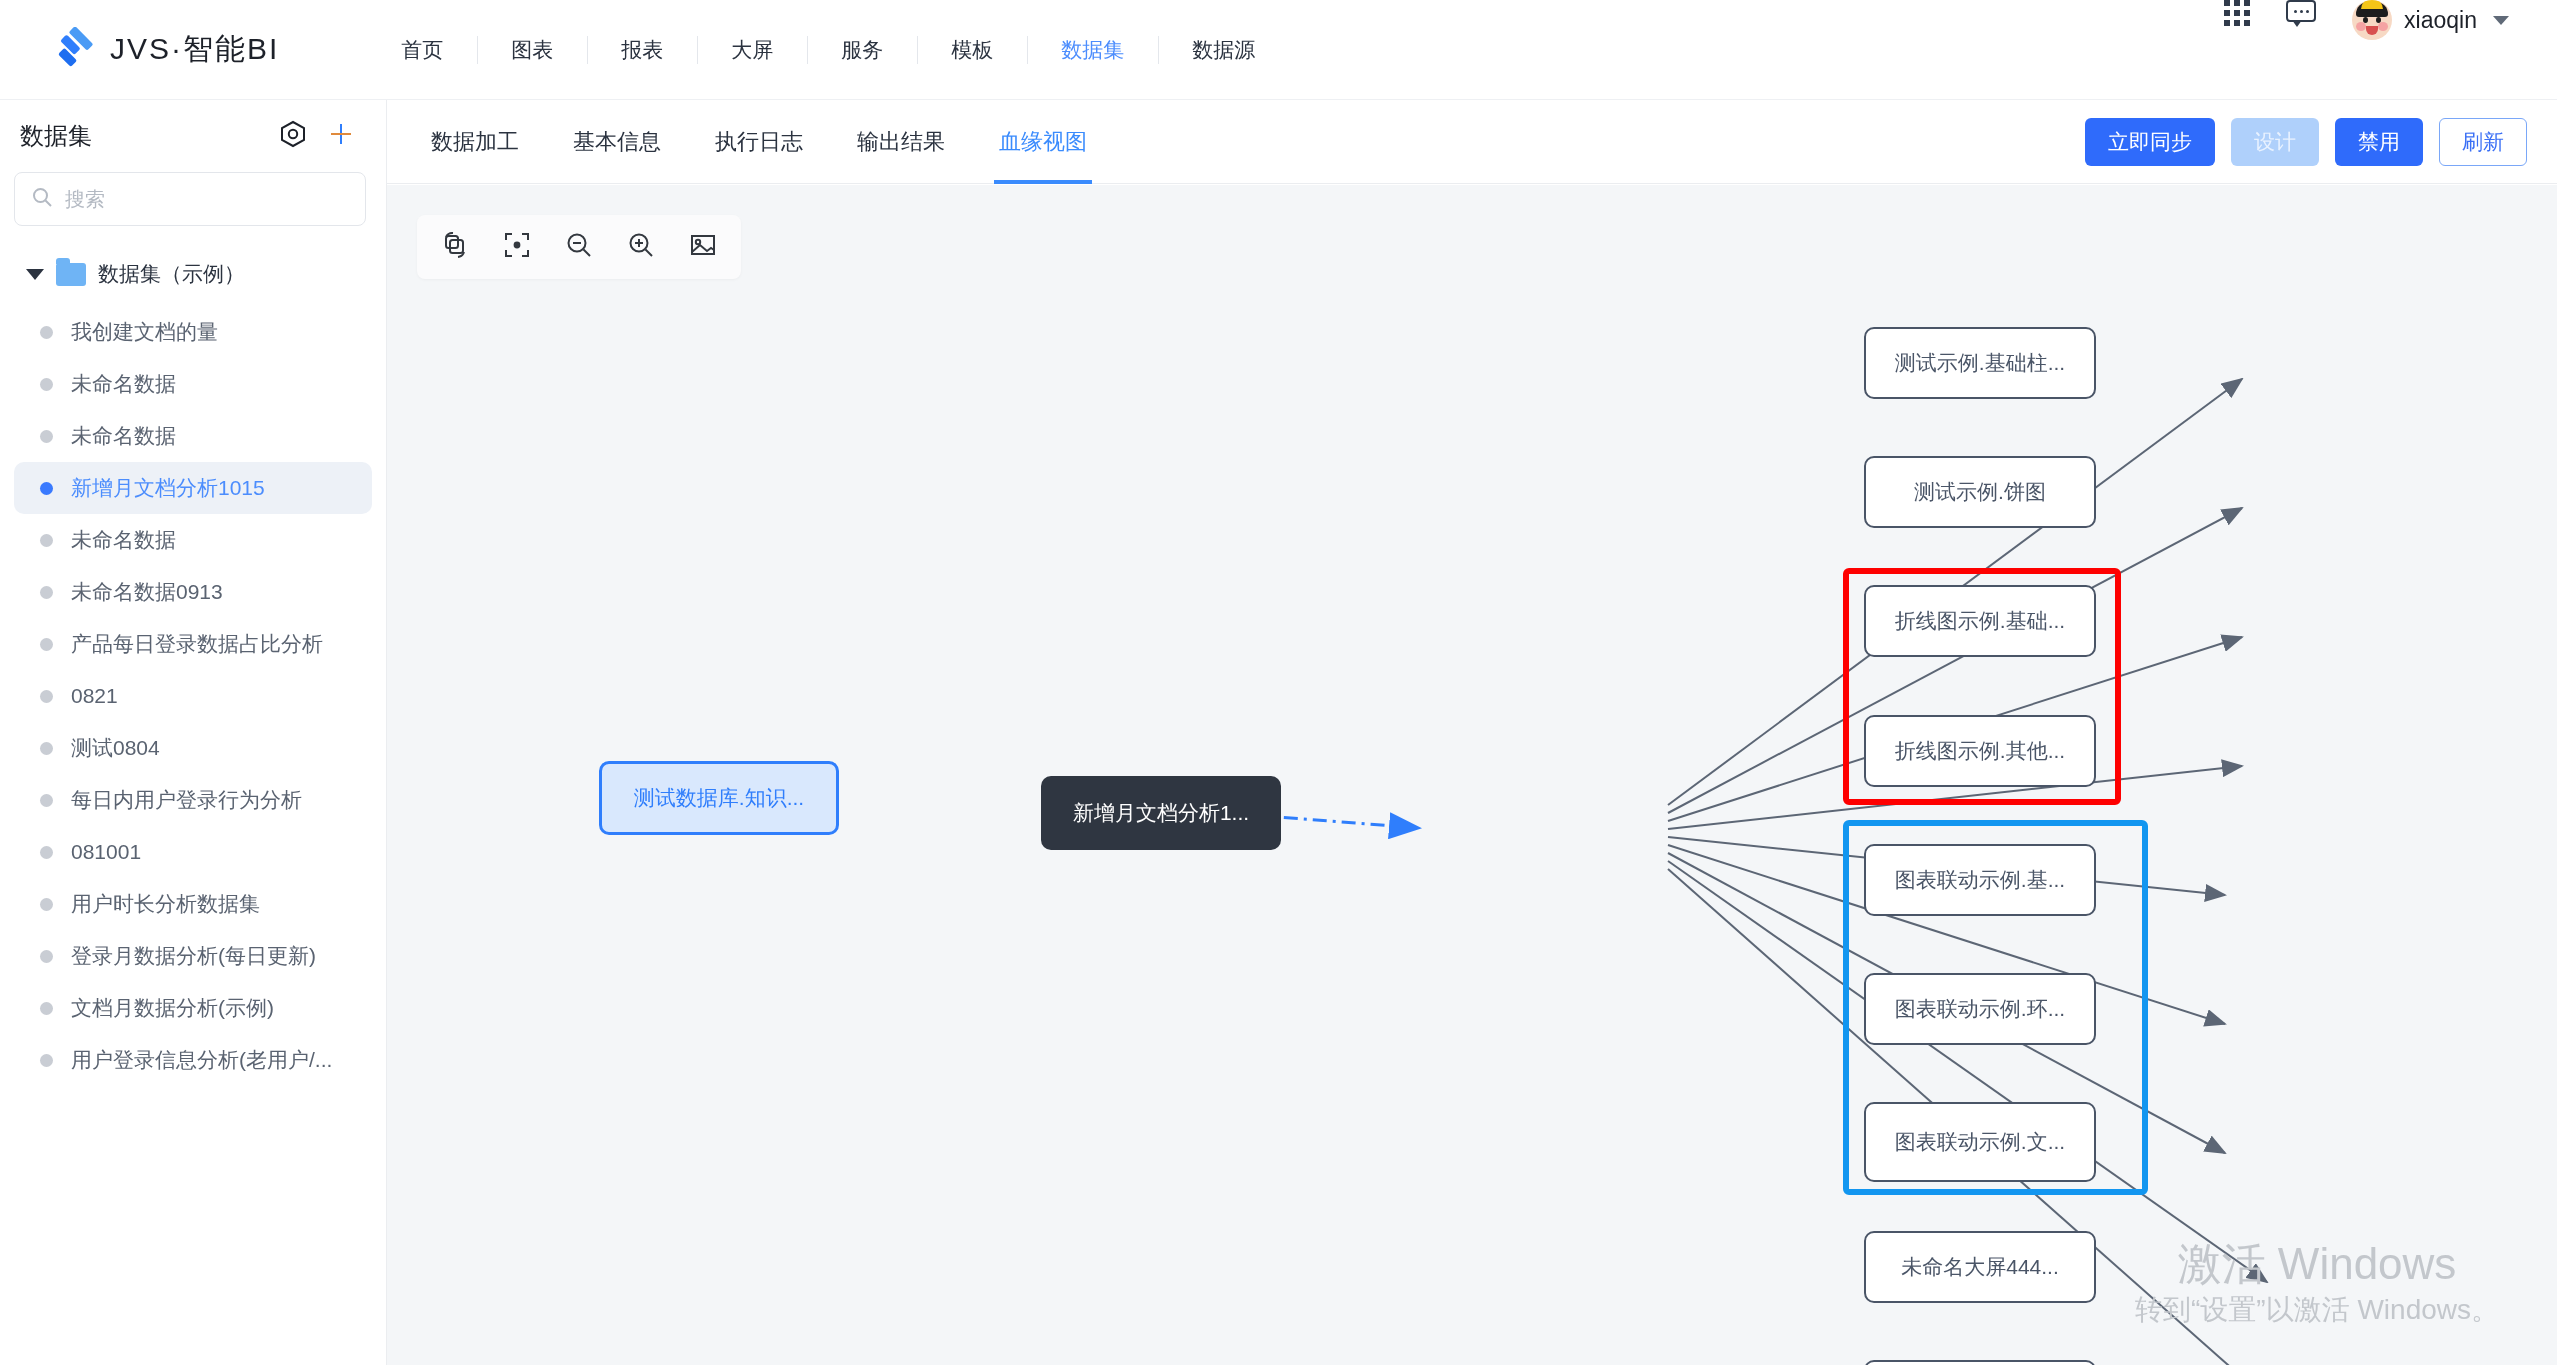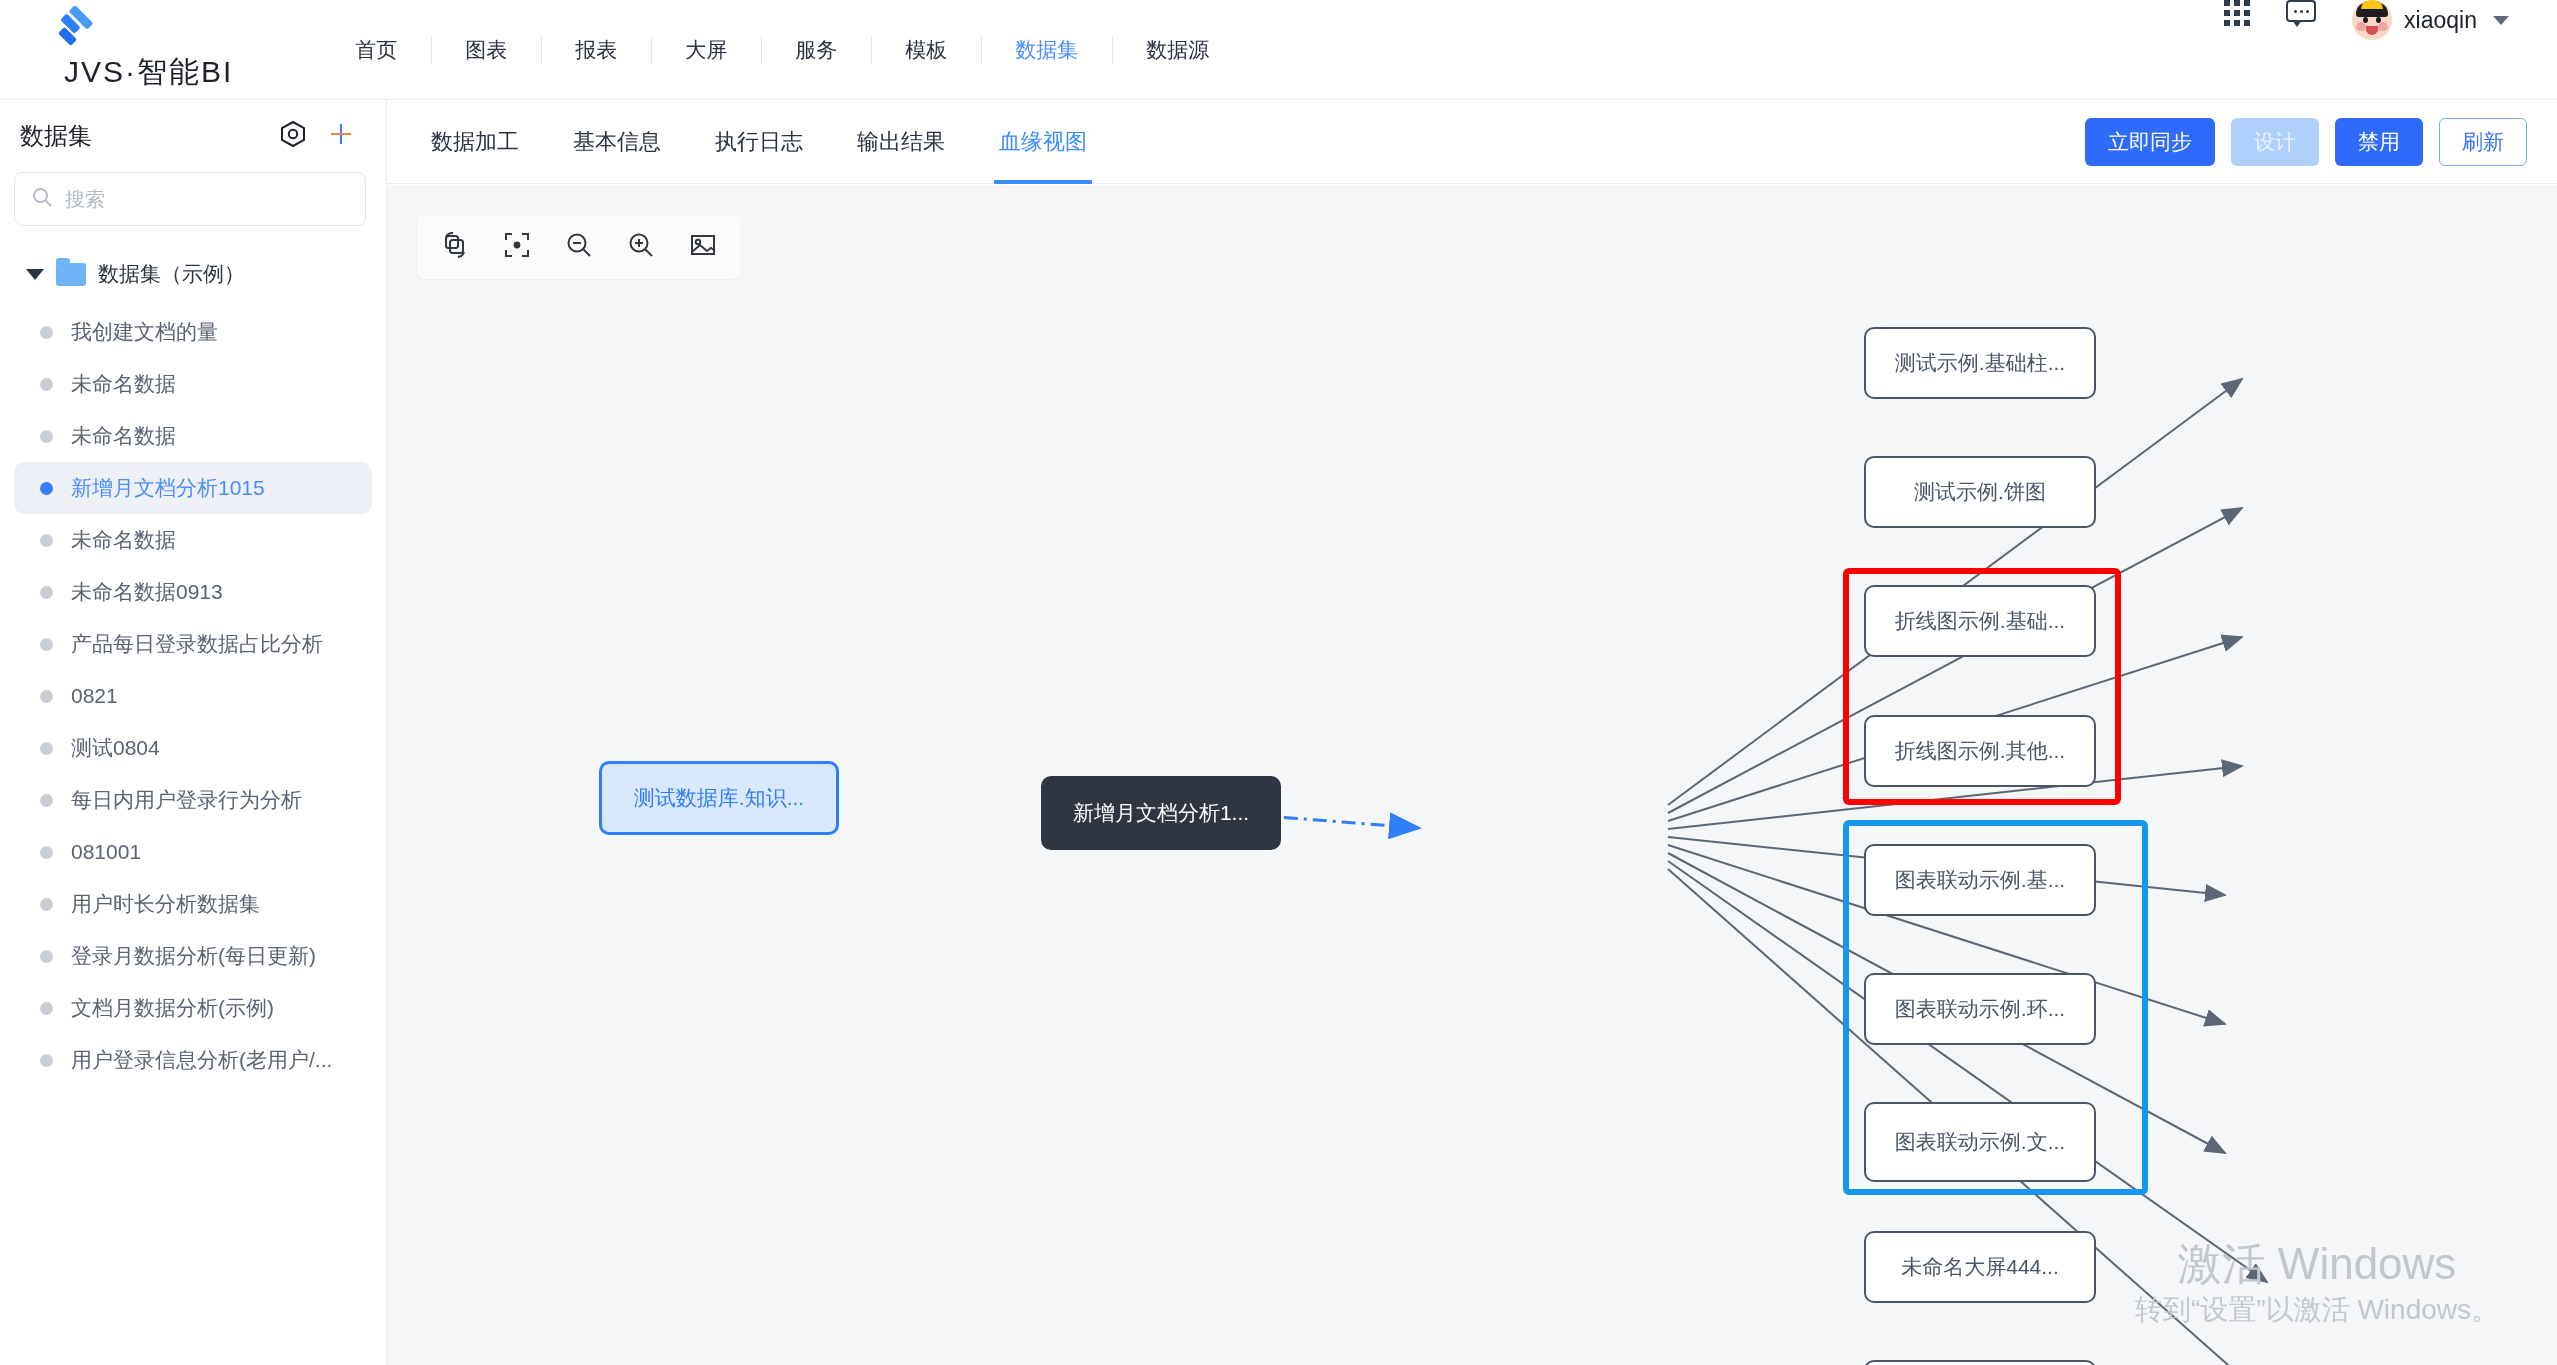--- a/index.html
+++ b/index.html
@@ -8,21 +8,21 @@
     font-family: "Liberation Sans", "DejaVu Sans", sans-serif;
     background: #ffffff; overflow: hidden;
   }
 
   
   .topbar {
     position: absolute; left: 0; top: 0; width: 2557px; height: 100px;
     background: #ffffff; border-bottom: 1px solid #eef0f3;
     display: flex; align-items: center;
   }
-  .brand { display: flex; align-items: flex-start; margin-left: 52px; flex-direction: column; }
+  .brand { display: flex; align-items: center; margin-left: 52px; }
   .brand-logo { width: 46px; height: 46px; position: relative; }
   .brand-title {
     font-size: 30px; color: #1d2129; letter-spacing: 2px;
     margin-left: 12px; font-weight: 500; white-space: nowrap;
   }
   .nav { display: flex; align-items: center; margin-left: 88px; height: 100%; }
   .nav-item {
     font-size: 21px; color: #2b3340; padding: 0 34px;
     position: relative; cursor: pointer; white-space: nowrap;
     display: flex; align-items: center; height: 44px;

